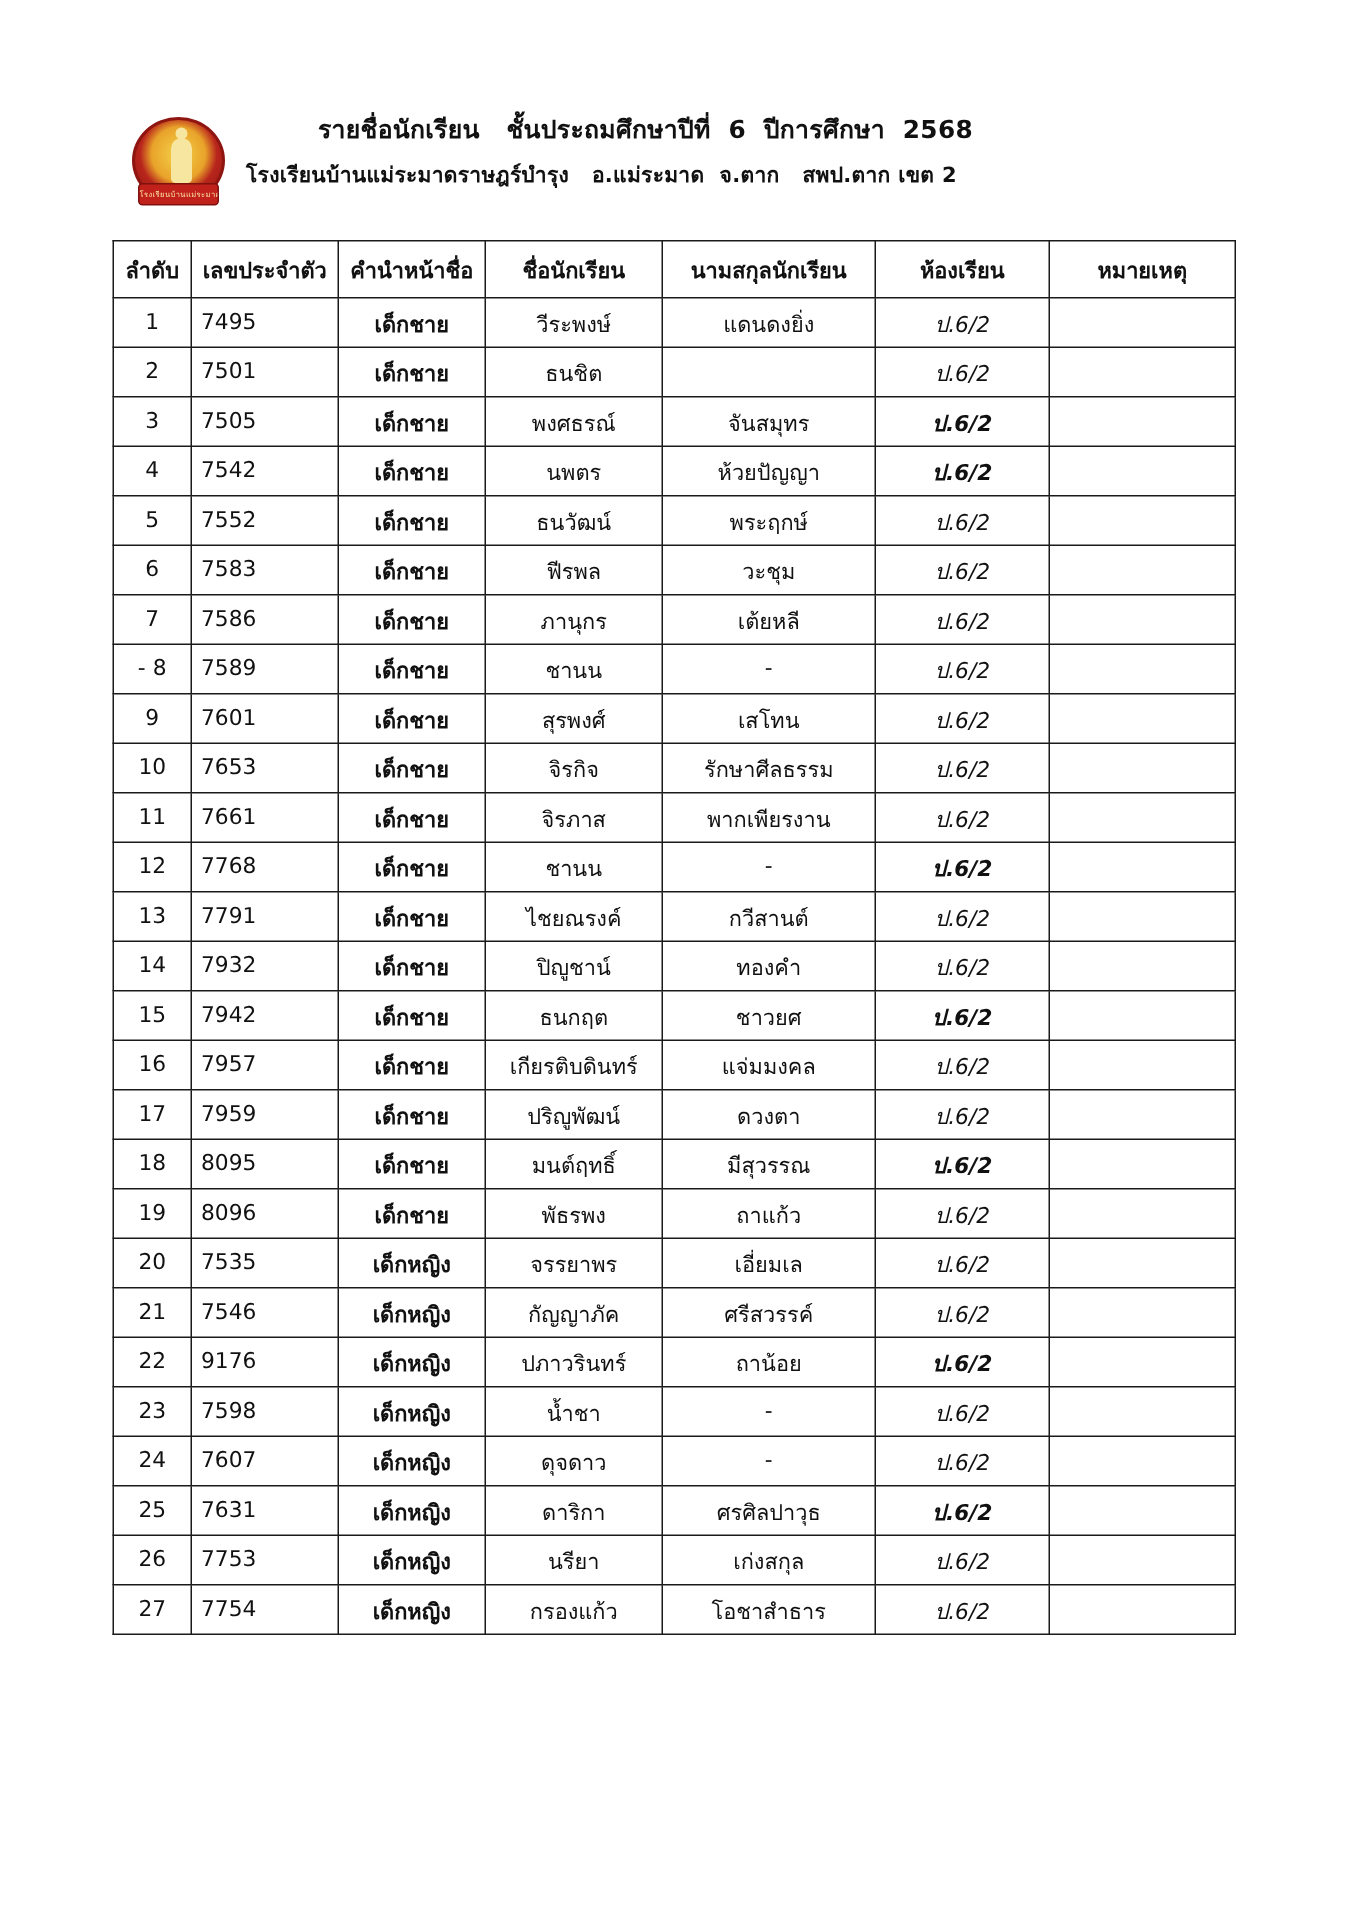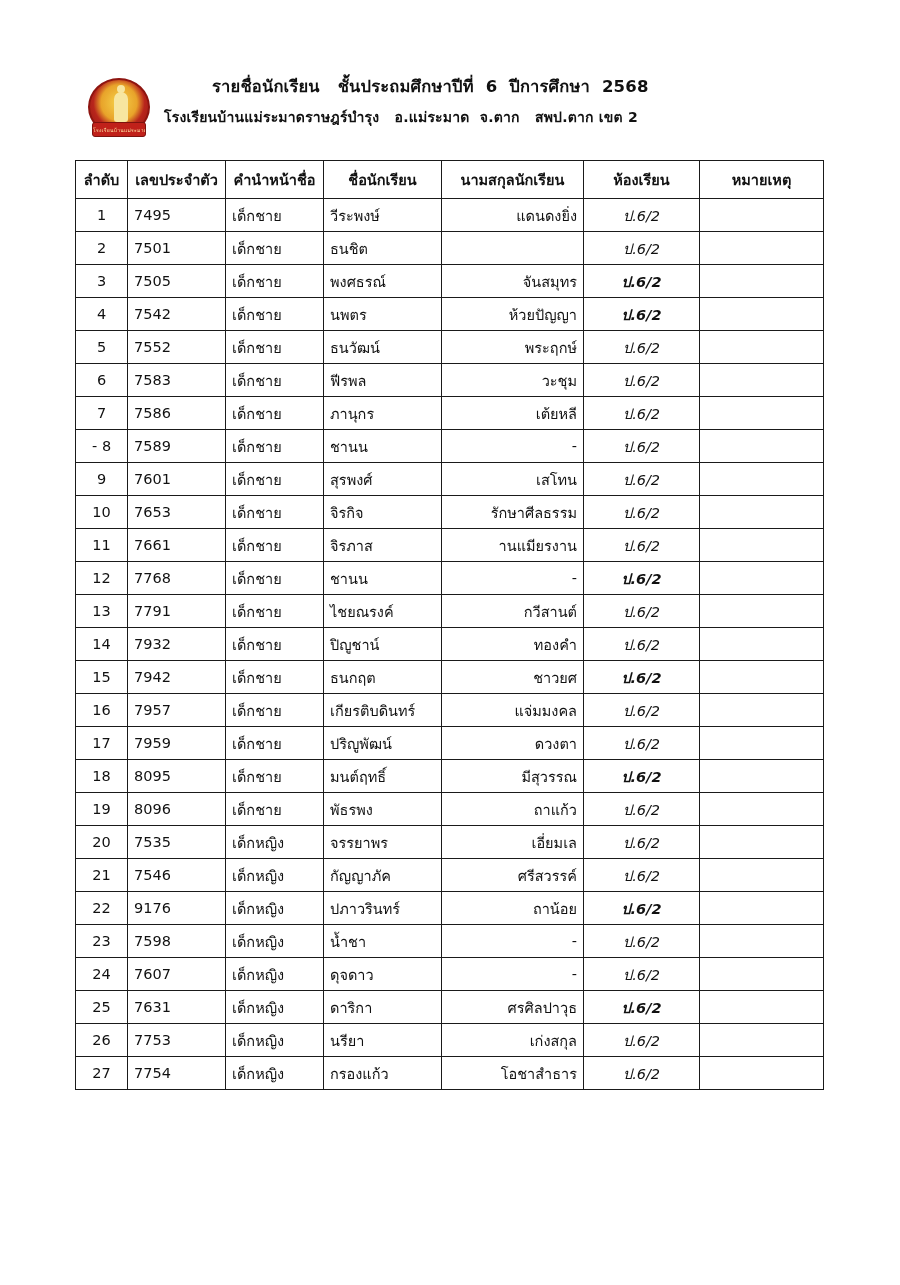--- a/index.html
+++ b/index.html
@@ -137,23 +137,23 @@
   col.c-no    { width: 52px; }
   col.c-id    { width: 98px; }
   col.c-pre   { width: 98px; }
   col.c-first { width: 118px; }
   col.c-last  { width: 142px; }
   col.c-room  { width: 116px; }
   col.c-note  { width: 124px; }
 
   td.no    { text-align: center; font-size: 14px; }
   td.id    { text-align: left; }
-  td.pre   { text-align: left; }
-  td.first { text-align: left; padding-left: 8px; }
-  td.last  { text-align: right; padding-left: 8px; }
+  td.pre   { text-align: center; font-weight: bold; }
+  td.first { text-align: center; padding-left: 8px; }
+  td.last  { text-align: center; padding-left: 8px; }
   td.room  { text-align: center; font-style: italic; }
   td.note  { text-align: center; }
   td.room.bold { font-weight: bold; }
   .dot-mark {
     display: inline-block;
     width: 10px;
     text-align: left;
     color: #111;
   }
 </style>
@@ -292,21 +292,21 @@
             <td class="first">จิรกิจ</td>
             <td class="last">รักษาศีลธรรม</td>
             <td class="room">ป.6/2</td>
             <td class="note"></td>
           </tr>
           <tr>
             <td class="no"><span>11</span></td>
             <td class="id">7661</td>
             <td class="pre">เด็กชาย</td>
             <td class="first">จิรภาส</td>
-            <td class="last">านแมียรงาน</td>
+            <td class="last">พากเพียรงาน</td>
             <td class="room">ป.6/2</td>
             <td class="note"></td>
           </tr>
           <tr>
             <td class="no"><span>12</span></td>
             <td class="id">7768</td>
             <td class="pre">เด็กชาย</td>
             <td class="first">ชานน</td>
             <td class="last">-</td>
             <td class="room bold">ป.6/2</td>

